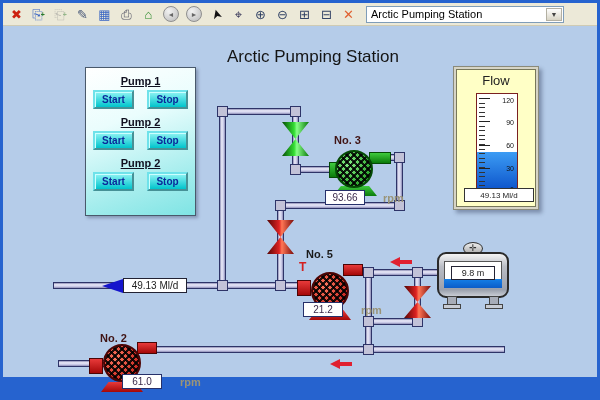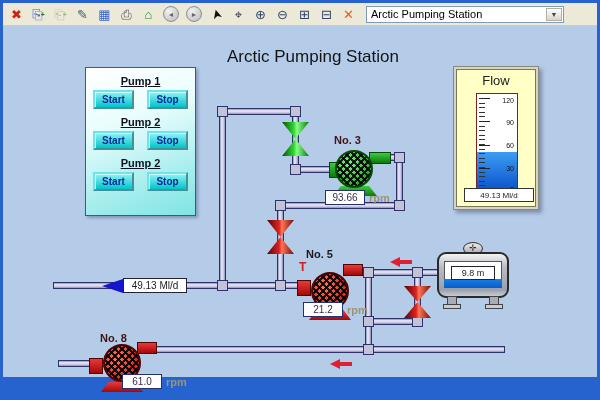--- a/index.html
+++ b/index.html
@@ -47,21 +47,21 @@
   .pump.green .p-circle{background:
          repeating-linear-gradient(45deg,transparent 0 3px,rgba(0,0,0,.85) 3px 5px),
          repeating-linear-gradient(-45deg,transparent 0 3px,rgba(0,0,0,.85) 3px 5px),
          radial-gradient(circle at 35% 35%,#86ec86,#0d8f0d);
         border:2px solid #044a04;}
   .p-part{background:linear-gradient(180deg,#e83a3a,#a50808);border:1px solid #4c0404;}
   .pump.green .p-part{background:linear-gradient(180deg,#3ecb3e,#0a7a0a);border:1px solid #044a04;}
   .p-base{clip-path:polygon(18% 0,82% 0,100% 100%,0 100%);border:none !important;}
   .mini-label{position:absolute;font-size:11px;font-weight:bold;color:#401414;z-index:5;white-space:nowrap;}
   .t-marker{position:absolute;font-size:12px;font-weight:bold;color:#d42020;z-index:5;}
-  .rpm-row{position:absolute;display:flex;align-items:center;gap:4px;z-index:6;}
+  .rpm-row{position:absolute;display:flex;align-items:center;gap:18px;z-index:6;}
   .val-box{background:#fff;border:1px solid #26306a;font-size:10px;color:#3a2a4a;
         min-width:40px;height:15px;display:inline-flex;align-items:center;justify-content:center;}
   .rpm-unit{font-size:11px;color:#9a9478;font-weight:bold;}
   
   .flow-arrow{position:absolute;width:0;height:0;border-top:7px solid transparent;
         border-bottom:7px solid transparent;border-right:21px solid #1515cc;z-index:5;}
   .inflow-box{position:absolute;width:64px;height:15px;background:#fff;border:1px solid #223;
         font-size:10px;color:#222;display:flex;align-items:center;justify-content:center;z-index:5;}
   .red-arrow{position:absolute;width:23px;height:10px;z-index:5;}
   .red-arrow .tri{position:absolute;left:0;top:0;width:0;height:0;border-top:5px solid transparent;
@@ -212,21 +212,21 @@
       <span class="val-box">21.2</span>
       <span class="rpm-unit">rpm</span>
     </div>
 
     <div class="pump red" style="left:84px;top:308px;width:72px;height:62px;">
       <div class="p-part" style="left:2px;top:24px;width:14px;height:16px;"></div>
       <div class="p-part" style="left:50px;top:8px;width:20px;height:12px;"></div>
       <div class="p-part p-base" style="left:14px;top:48px;width:42px;height:10px;"></div>
       <div class="p-circle" style="left:16px;top:10px;"></div>
     </div>
-    <div class="mini-label" style="left:97px;top:306px;">No. 8</div>
+    <div class="mini-label" style="left:97px;top:306px;">No. 2</div>
     <div class="rpm-row" style="left:119px;top:348px;">
       <span class="val-box">61.0</span>
       <span class="rpm-unit">rpm</span>
     </div>
 
     <div class="flow-arrow" style="left:99px;top:253px;"></div>
     <div class="inflow-box" style="left:120px;top:252px;">49.13 Ml/d</div>
 
     <div class="red-arrow" style="left:387px;top:231px;">
         <span class="tri"></span>

